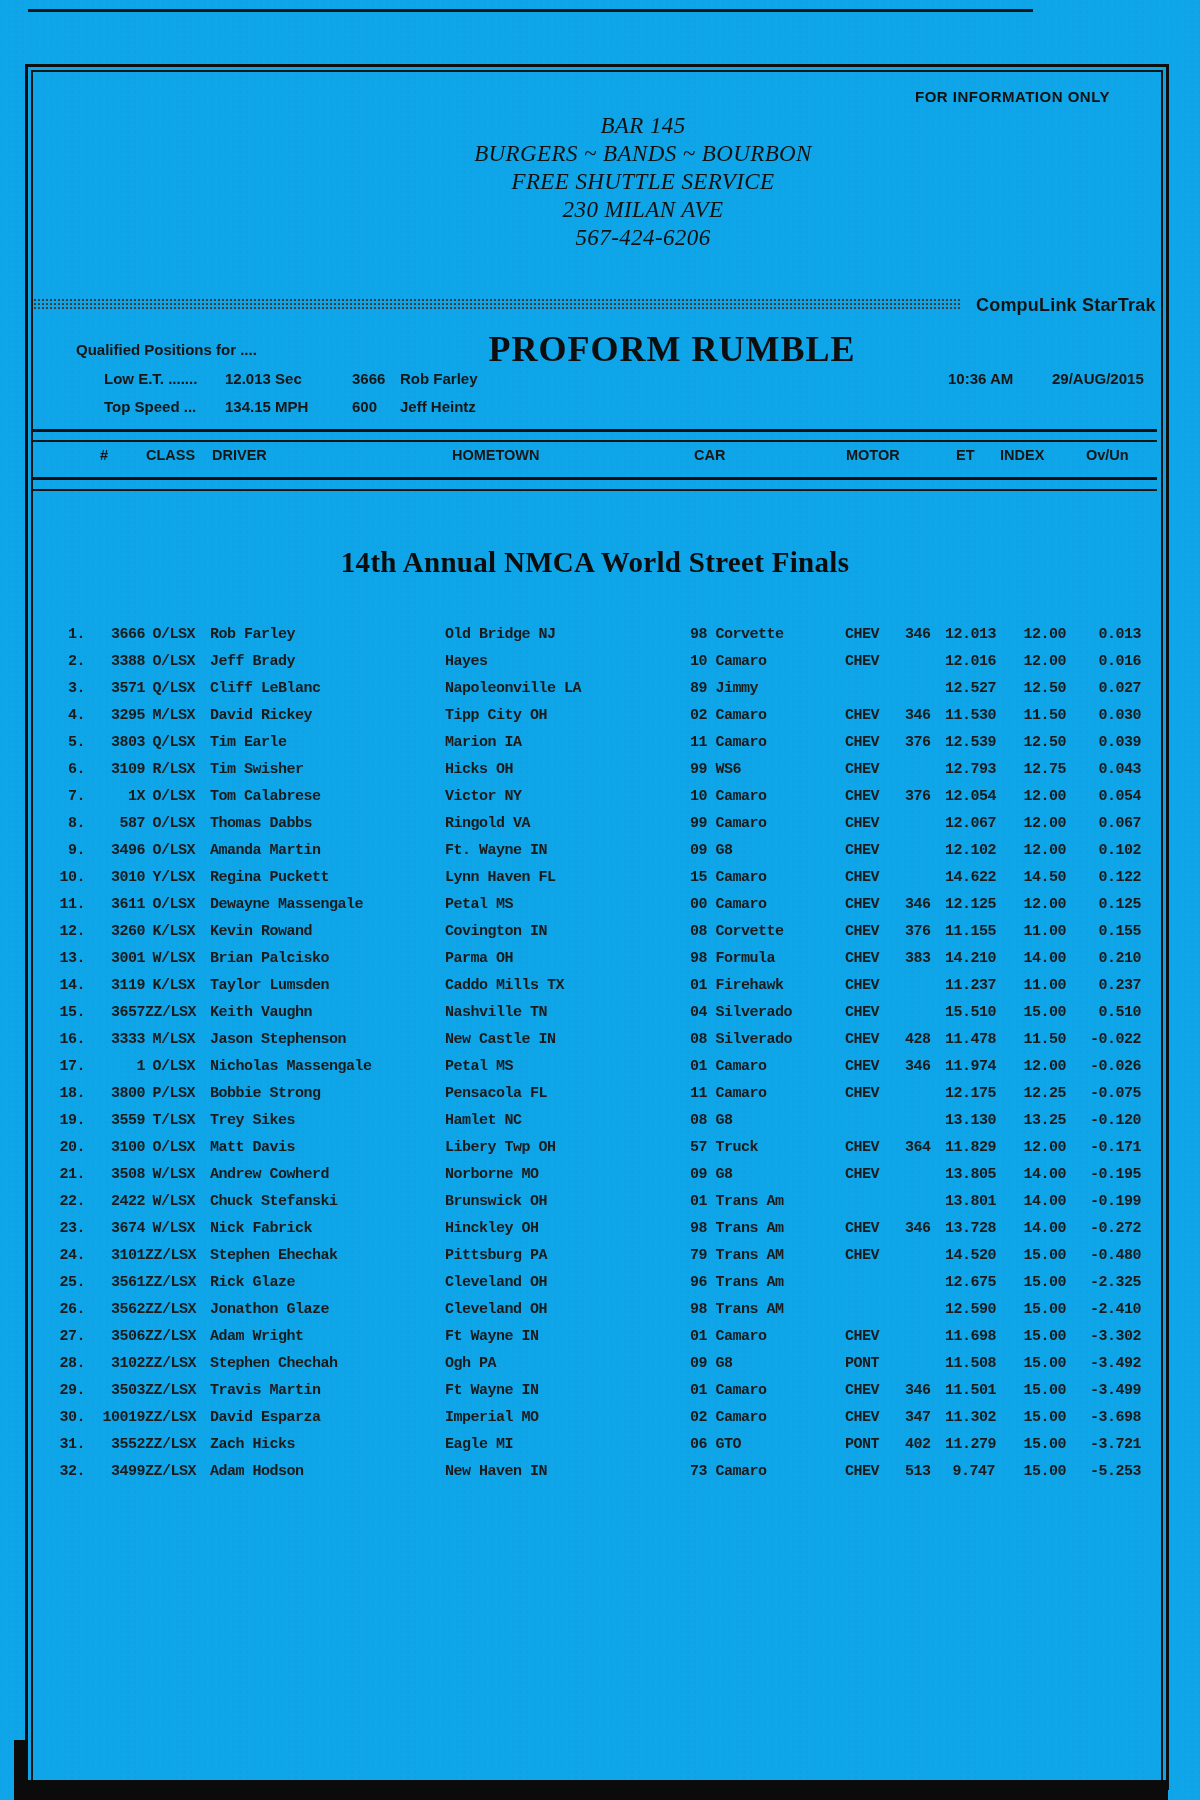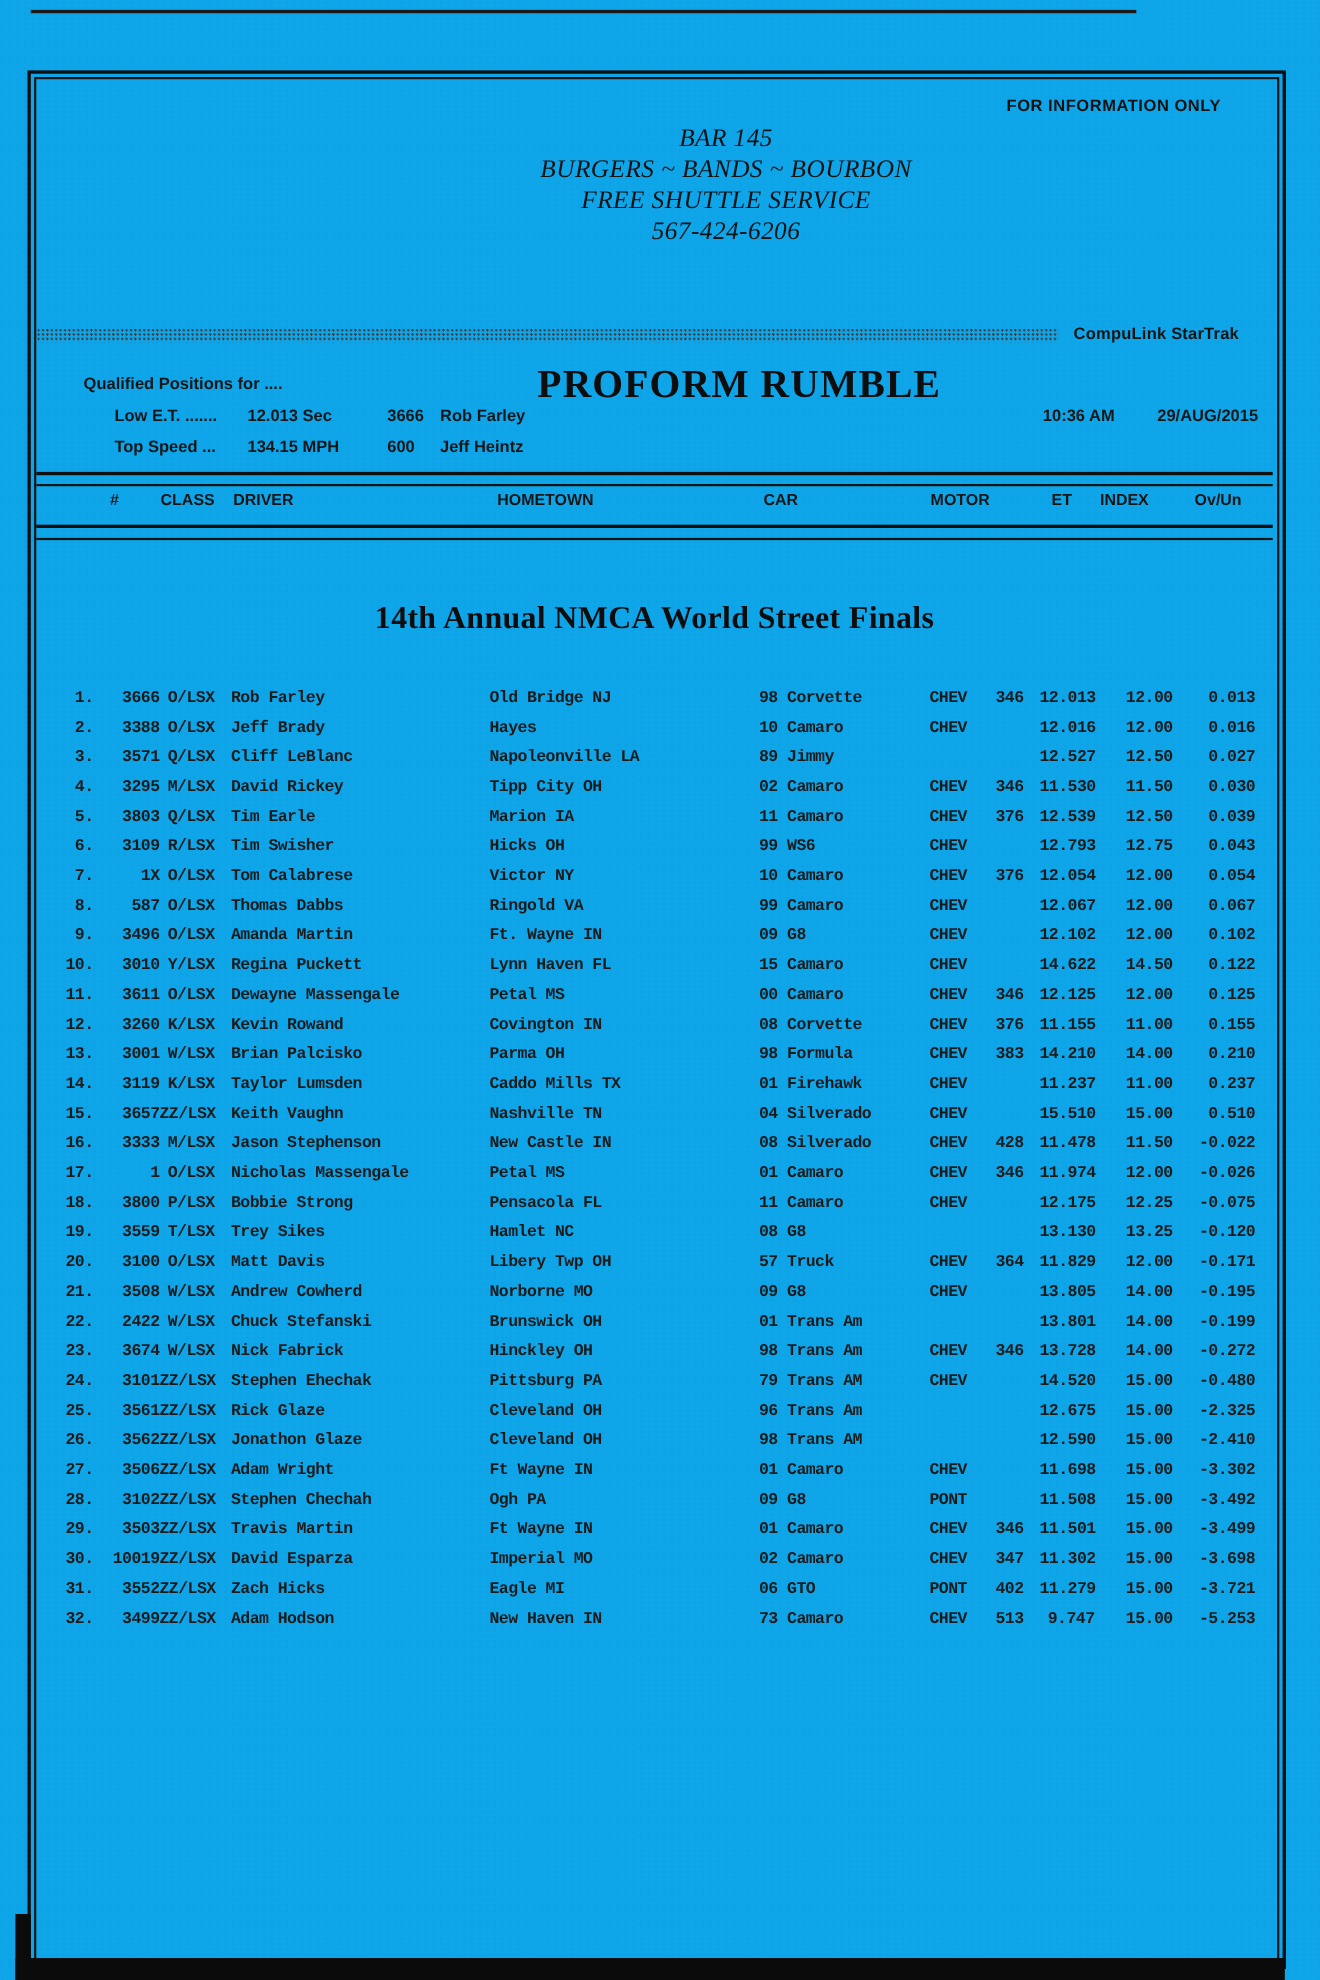--- a/index.html
+++ b/index.html
@@ -17,27 +17,27 @@
   
   .scan-top-line{position:absolute;left:28px;top:9px;width:1005px;height:3px;background:#181818;}
   .scan-bottom-band{position:absolute;left:14px;top:1780px;width:1154px;height:20px;background:#0b0b0b;}
   .scan-corner-blotch{position:absolute;left:14px;top:1740px;width:14px;height:60px;background:#0b0b0b;}
   
   .frame{position:absolute;left:25px;top:64px;width:1138px;height:1720px;border:3px solid #0e0e0e;}
   .frame-inner{position:absolute;inset:3px;border:2px solid #161616;}
   
   .notice{position:absolute;top:88px;left:900px;width:210px;text-align:right;
     font-size:15px;font-weight:bold;letter-spacing:.5px;color:#111;}
-  .venue{position:absolute;top:112px;left:660px;transform:translateX(-50%);
+  .venue{position:absolute;top:112px;left:643px;transform:translateX(-50%);
     text-align:center;font-family:"Liberation Serif", serif;font-style:italic;
     font-size:23px;line-height:28px;color:#121212;letter-spacing:.4px;white-space:nowrap;}
   .dotted-band{position:absolute;left:34px;top:299px;width:928px;height:12px;
     background-image:radial-gradient(circle at 1.1px 1.1px, #3c3c3c 0.95px, transparent 1.15px);
     background-size:4px 4px;}
-  .brand{position:absolute;left:976px;top:295px;font-size:15px;font-weight:bold;color:#141414;letter-spacing:.2px;white-space:nowrap;}
+  .brand{position:absolute;left:976px;top:295px;font-size:18px;font-weight:bold;color:#141414;letter-spacing:.2px;white-space:nowrap;}
   .qual-title{position:absolute;left:76px;top:341px;font-size:15px;font-weight:bold;color:#161616;}
   .event-title{position:absolute;left:672px;top:328px;transform:translateX(-50%);
     font-family:"Liberation Serif", serif;font-weight:bold;font-size:36px;letter-spacing:1px;color:#0e0e0e;white-space:nowrap;}
   .info-line span{position:absolute;font-size:15px;font-weight:bold;color:#161616;white-space:nowrap;}
   .low-label{left:104px;top:370px;}
   .low-value{left:225px;top:370px;}
   .low-car{left:352px;top:370px;}
   .low-driver{left:400px;top:370px;}
   .ts-label{left:104px;top:398px;}
   .ts-value{left:225px;top:398px;}
@@ -81,20 +81,21 @@
   <div class="frame">
     <div class="frame-inner"></div>
   </div>
 
   <div class="notice">FOR INFORMATION ONLY</div>
 
   <div class="venue">
     <div>BAR 145</div>
     <div>BURGERS ~ BANDS ~ BOURBON</div>
     <div>FREE SHUTTLE SERVICE</div>
+    <div>230 MILAN AVE</div>
     <div>567-424-6206</div>
   </div>
 
   <div class="dotted-band"></div>
   <div class="brand">CompuLink StarTrak</div>
 
   <div class="qual-title">Qualified Positions for ....</div>
   <div class="event-title">PROFORM RUMBLE</div>
 
   <div class="info-line">

